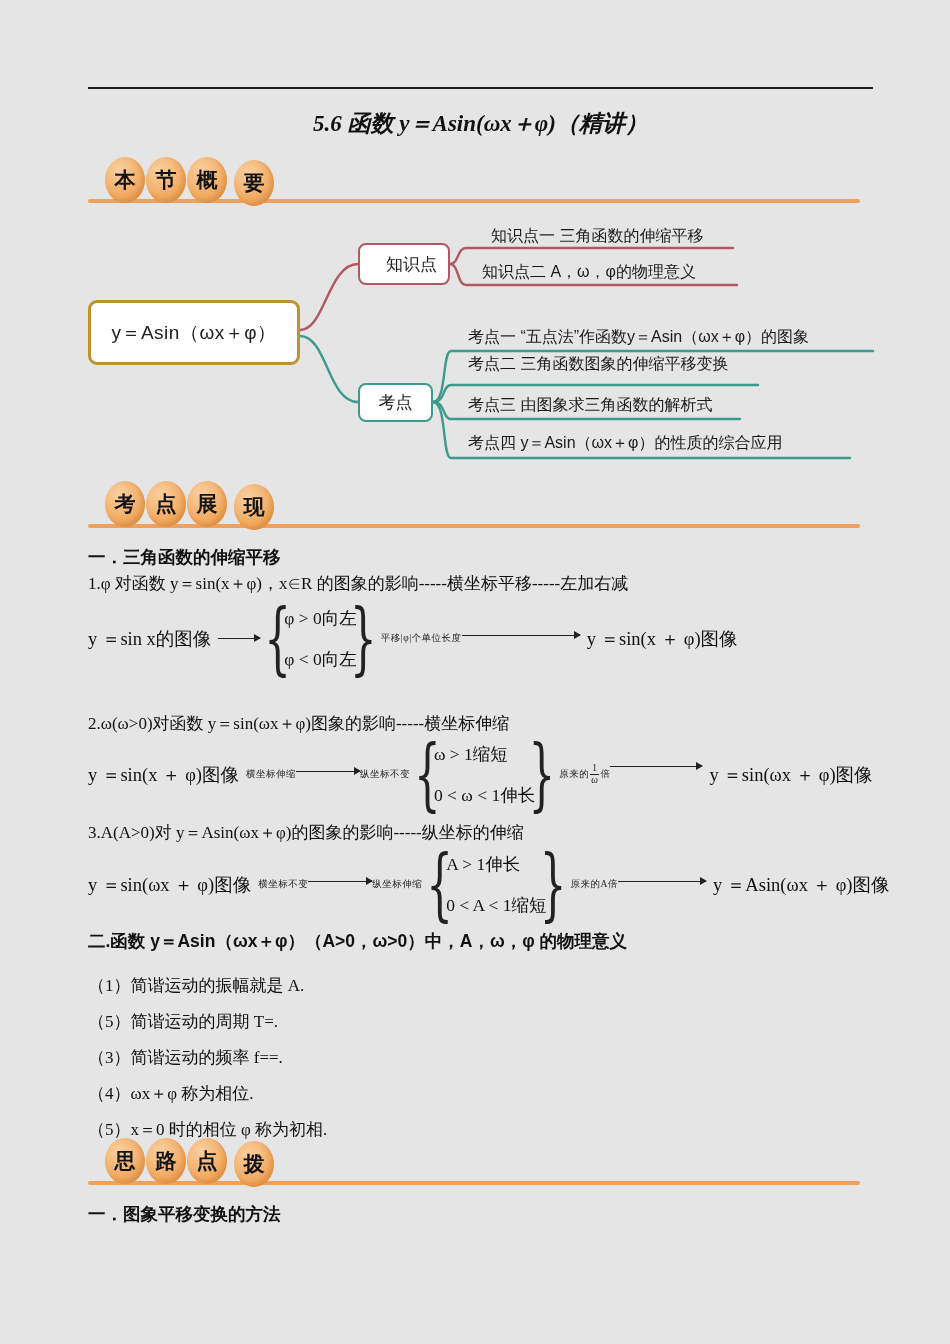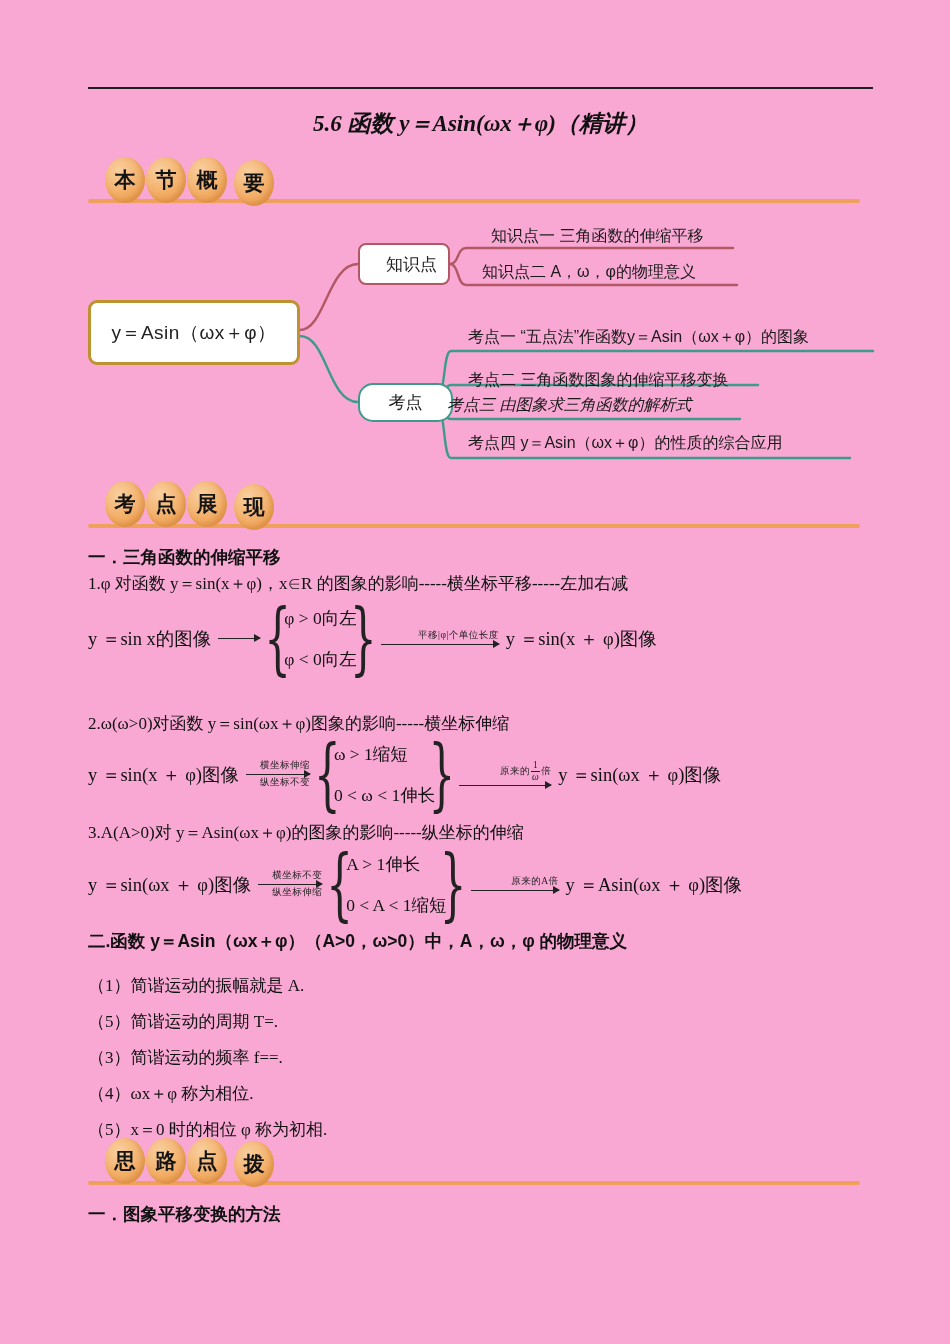--- a/index.html
+++ b/index.html
@@ -1,17 +1,17 @@
 <!DOCTYPE html>
 <html><head>
 <meta charset="utf-8">
 <style>
   html,body { margin:0; padding:0; background:#fff; }
   .page {
-    position:relative; width:950px; height:1344px; background:#f9a8d4;
+    position:relative; width:950px; height:1344px; background:#e5e5e5;
     font-family:"Liberation Serif", serif; color:#111; overflow:hidden;
   }
   .topline { position:absolute; left:88px; top:87px; width:785px; height:2px; background:#1f1f1f; }
   .doc-title {
     position:absolute; left:88px; top:108px; width:785px; text-align:center;
     font-size:23px; font-weight:bold; font-style:italic; font-family:"Liberation Serif", serif;
   }
   
   .badge { position:absolute; left:105px; display:flex; z-index:2; }
   .badge .pebble {
@@ -26,35 +26,35 @@
   .divider { position:absolute; left:88px; width:772px; height:4px; background:#EFA05B; border-radius:2px; z-index:1; }
   
   .mindmap { position:absolute; left:85px; top:222px; width:790px; height:248px; }
   .mindmap svg { position:absolute; left:0; top:0; }
   .mm-box {
     position:absolute; background:#fff; display:flex; align-items:center; justify-content:center;
     font-family:"Liberation Sans", sans-serif; color:#222; white-space:nowrap; box-sizing:border-box;
   }
   .mm-root { left:3px; top:78px; width:212px; height:65px; border:3.5px solid #BE9230; border-radius:9px; font-size:19px; letter-spacing:.5px; }
   .mm-knowledge { left:273px; top:21px; width:92px; height:42px; border:2.5px solid #B25864; border-radius:8px; font-size:17px;padding-left:15px; }
-  .mm-exam { left:273px; top:161px; width:95px; height:39px; border:2.5px solid #3E9B8C; border-radius:15px; font-size:17px; }
+  .mm-exam { left:273px; top:161px; width:75px; height:39px; border:2.5px solid #3E9B8C; border-radius:8px; font-size:17px; }
   .mm-leaf { position:absolute; white-space:nowrap; font-size:16px; font-family:"Liberation Sans", sans-serif; color:#1a1a1a; }
   
   .h-bold { position:absolute; left:88px; width:785px; font-family:"Liberation Sans", sans-serif; font-weight:bold; font-size:17.5px; color:#111; }
   .para { position:absolute; left:88px; width:785px; font-size:17px; color:#111; }
   
   .formula { position:absolute; left:88px; display:flex; align-items:center; font-size:18.5px; color:#111; white-space:nowrap; }
   .cases { display:inline-flex; flex-direction:column; justify-content:flex-start; gap:17px; padding:8px 17px; position:relative; font-size:17.5px; }
   .cases::before, .cases::after {
     font-family:"DejaVu Serif", serif; font-size:42px; font-weight:normal; color:#222;
     position:absolute; top:50%; line-height:1;
   }
   .cases::before { content:"{"; left:-3px; transform:translateY(-50%) scaleY(1.85); }
   .cases::after  { content:"}"; right:-3px; transform:translateY(-50%) scaleY(1.85); }
-  .xarrow { display:inline-flex; flex-direction:column; align-items:flex-end; justify-content:center; margin:0 7px; }
+  .xarrow { display:inline-flex; align-items:flex-start; justify-content:center; margin:0 7px; }
   .albl { font-size:9.5px; line-height:1.25; white-space:nowrap; letter-spacing:.5px; color:#222; font-family:"Liberation Serif", serif; }
   .albl-row { display:flex; align-items:center; }
   .shaft { position:relative; height:1.3px; background:#222; align-self:stretch; min-width:56px; margin:2px 0; }
   .shaft::after {
     content:""; position:absolute; right:-1px; top:-3.4px; width:0; height:0;
     border-left:7px solid #222; border-top:4px solid transparent; border-bottom:4px solid transparent;
   }
   .frac { display:inline-flex; flex-direction:column; align-items:center; line-height:1; font-size:9.5px; margin:0 1px; }
   .frac .fn { border-bottom:1px solid #222; padding:0 2px 1px; }
   .frac .fd { padding-top:1px; font-style:italic; }
@@ -93,22 +93,22 @@
         <path d="M348,180 C361,180 357,197 366,197 L655,197"></path>
         <path d="M348,180 C362,180 357,236 366,236 L765,236"></path>
       </g>
     </svg>
     <div class="mm-box mm-root">y＝Asin（ωx＋φ）</div>
     <div class="mm-box mm-knowledge">知识点</div>
     <div class="mm-box mm-exam">考点</div>
     <div class="mm-leaf" style="left:406px; top:4px;">知识点一 三角函数的伸缩平移</div>
     <div class="mm-leaf" style="left:397px; top:40px;">知识点二 A，ω，φ的物理意义</div>
     <div class="mm-leaf" style="left:383px; top:105px;">考点一 “五点法”作函数y＝Asin（ωx＋φ）的图象</div>
-    <div class="mm-leaf" style="left:383px; top:148px;">考点二 三角函数图象的伸缩平移变换</div>
-    <div class="mm-leaf" style="left:362px; top:173px;font-style:italic;">考点三 由图象求三角函数的解析式</div>
+    <div class="mm-leaf" style="left:383px; top:132px;">考点二 三角函数图象的伸缩平移变换</div>
+    <div class="mm-leaf" style="left:383px; top:173px;">考点三 由图象求三角函数的解析式</div>
     <div class="mm-leaf" style="left:383px; top:211px;">考点四 y＝Asin（ωx＋φ）的性质的综合应用</div>
   </div>
 
   <div class="badge" style="top:481px;">
     <span class="pebble">考</span>
     <span class="pebble">点</span>
     <span class="pebble">展</span>
     <span class="pebble">现</span>
   </div>
   <div class="divider" style="top:524px;"></div>

